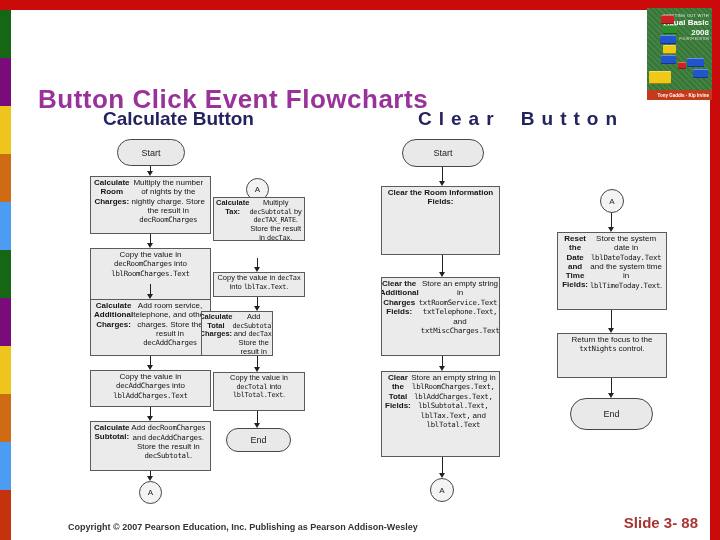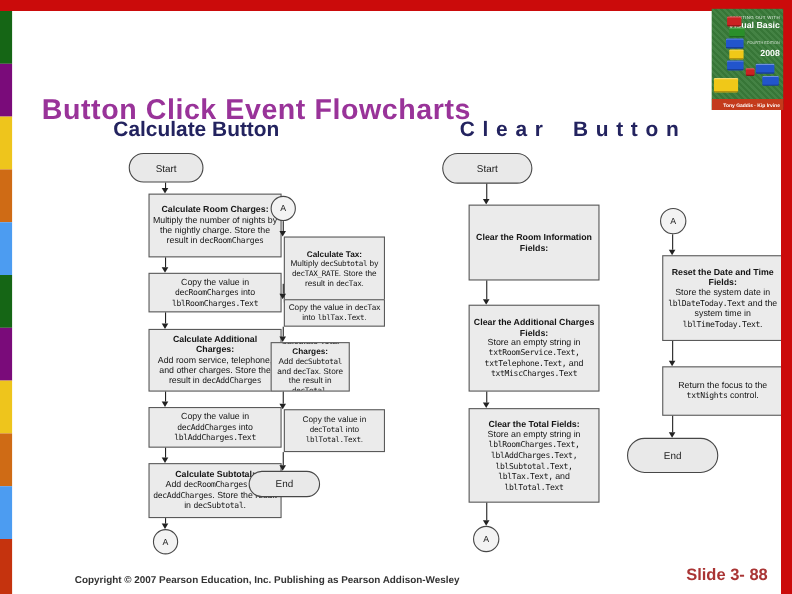--- a/index.html
+++ b/index.html
@@ -16,22 +16,22 @@
 
   
   .slide-title { left:38px; top:56px; font-size:26px; font-weight:bold; color:#993399; letter-spacing:0.5px; white-space:nowrap;margin-top:28px; }
   .chart-heading { font-size:19px; font-weight:bold; color:#23235f; white-space:nowrap; }
   .heading-calc  { left:103px; top:108px; }
   .heading-clear { left:418px; top:108px; letter-spacing:7px; word-spacing:8px;text-align:right; }
 
   
   .node-box { background:#ebebeb; border:1px solid #5a5a5a; color:#141414;
               font-size:8px; line-height:1.16; text-align:center;
-              display:flex; flex-direction:column; justify-content:center;
-              padding:1px 3px; overflow:hidden;margin-left:45px; }
+              display:flex; justify-content:center;
+              padding:1px 3px; overflow:hidden; }
   .node-box.narrow { font-size:7.5px; padding:1px 2px; }
   .node-box .btitle { font-weight:bold; }
   .code { font-family:"DejaVu Sans Mono", monospace; font-size:0.92em; letter-spacing:-0.3px; }
   .node-oval { background:#e9e9e9; border:1px solid #474747; border-radius:999px;
                display:flex; align-items:center; justify-content:center;
                font-size:9px; color:#222; }
   .node-circle { background:#f3f3f3; border:1px solid #474747; border-radius:50%;
                  display:flex; align-items:center; justify-content:center;
                  font-size:8px; color:#222; }
 
@@ -42,21 +42,21 @@
 
   
   .copyright { left:68px; top:522px; font-size:9px; font-weight:bold; color:#333333; white-space:nowrap; }
   .slide-number { right:22px; top:514px; font-size:15px; font-weight:bold; color:#a93434; white-space:nowrap; }
 
   
   .cover { left:647px; top:8px; width:65px; height:92px; background:#3a7c3a; z-index:6; overflow:hidden;
            background-image:repeating-linear-gradient(45deg, rgba(255,255,255,0.05) 0 2px, rgba(0,0,0,0.05) 2px 4px); }
   .cover .series  { position:absolute; top:5px; right:3px; font-size:4px; color:#e8f0e8; letter-spacing:0.3px; }
   .cover .ctitle  { position:absolute; top:10px; right:3px; font-size:8px; font-weight:bold; color:#ffffff; }
-  .cover .cyear   { position:absolute; top:36px; right:3px; font-size:8px; font-weight:bold; color:#ffffff; }
+  .cover .cyear   { position:absolute; top:20px; right:3px; font-size:8px; font-weight:bold; color:#ffffff; }
   .cover .cedition{ position:absolute; top:29px; right:3px; font-size:3.5px; color:#cfe0cf; }
   .cover .band { position:absolute; left:0; bottom:0; width:100%; height:10px; background:#c43b1c;
                  display:flex; align-items:center; justify-content:flex-end; padding-right:3px;
                  font-size:4.5px; font-weight:bold; color:#ffffff; }
   .brick { position:absolute; border-radius:1px; box-shadow:inset 0 1px 0 rgba(255,255,255,0.35), inset 0 -1px 0 rgba(0,0,0,0.35); }
 </style>
 </head>
 <body>
 
 <div class="abs topbar"></div>
@@ -102,21 +102,21 @@
       <span>Start</span>
     </div>
   <div class="abs arrow" style="left:150px;top:166px;height:5px"></div>
 
   <div class="abs node-box" style="left:90px;top:176px;width:121px;height:58px">
     <div class="btitle">Calculate Room Charges:</div>
     <div><span>Multiply the number of nights by the nightly charge. Store the result in </span><span class="code">decRoomCharges</span></div>
   </div>
   <div class="abs arrow" style="left:150px;top:234px;height:9px"></div>
 
-  <div class="abs node-box" style="left:90px;top:248px;width:121px;height:36px">
+  <div class="abs node-box" style="left:90px;top:248px;width:121px;height:52px">
     <div><span>Copy the value in </span><span class="code">decRoomCharges</span><span> into </span><span class="code">lblRoomCharges.Text</span></div>
   </div>
   <div class="abs arrow" style="left:150px;top:284px;height:10px"></div>
 
   <div class="abs node-box" style="left:90px;top:299px;width:121px;height:57px">
     <div class="btitle">Calculate Additional Charges:</div>
     <div><span>Add room service, telephone, and other charges. Store the result in </span><span class="code">decAddCharges</span></div>
   </div>
   <div class="abs arrow" style="left:150px;top:356px;height:9px"></div>
 
@@ -132,21 +132,21 @@
   <div class="abs arrow" style="left:150px;top:471px;height:5px"></div>
   <div class="abs node-circle" style="left:139px;top:481px;width:23px;height:23px">
       <span>A</span>
     </div>
 
   <div class="abs node-circle" style="left:246px;top:178px;width:23px;height:23px">
       <span>A</span>
     </div>
   <div class="abs arrow" style="left:257px;top:201px;height:9px"></div>
 
-  <div class="abs node-box narrow" style="left:213px;top:215px;width:92px;height:60px">
+  <div class="abs node-box narrow" style="left:213px;top:197px;width:92px;height:44px">
     <div class="btitle">Calculate Tax:</div>
     <div><span>Multiply </span><span class="code">decSubtotal</span><span> by </span><span class="code">decTAX_RATE</span><span>. Store the result in </span><span class="code">decTax</span><span>.</span></div>
   </div>
   <div class="abs arrow" style="left:257px;top:258px;height:9px"></div>
 
   <div class="abs node-box narrow" style="left:213px;top:272px;width:92px;height:25px">
     <div><span>Copy the value in </span><span class="code">decTax</span><span> into </span><span class="code">lblTax.Text</span><span>.</span></div>
   </div>
   <div class="abs arrow" style="left:257px;top:297px;height:9px"></div>
 

